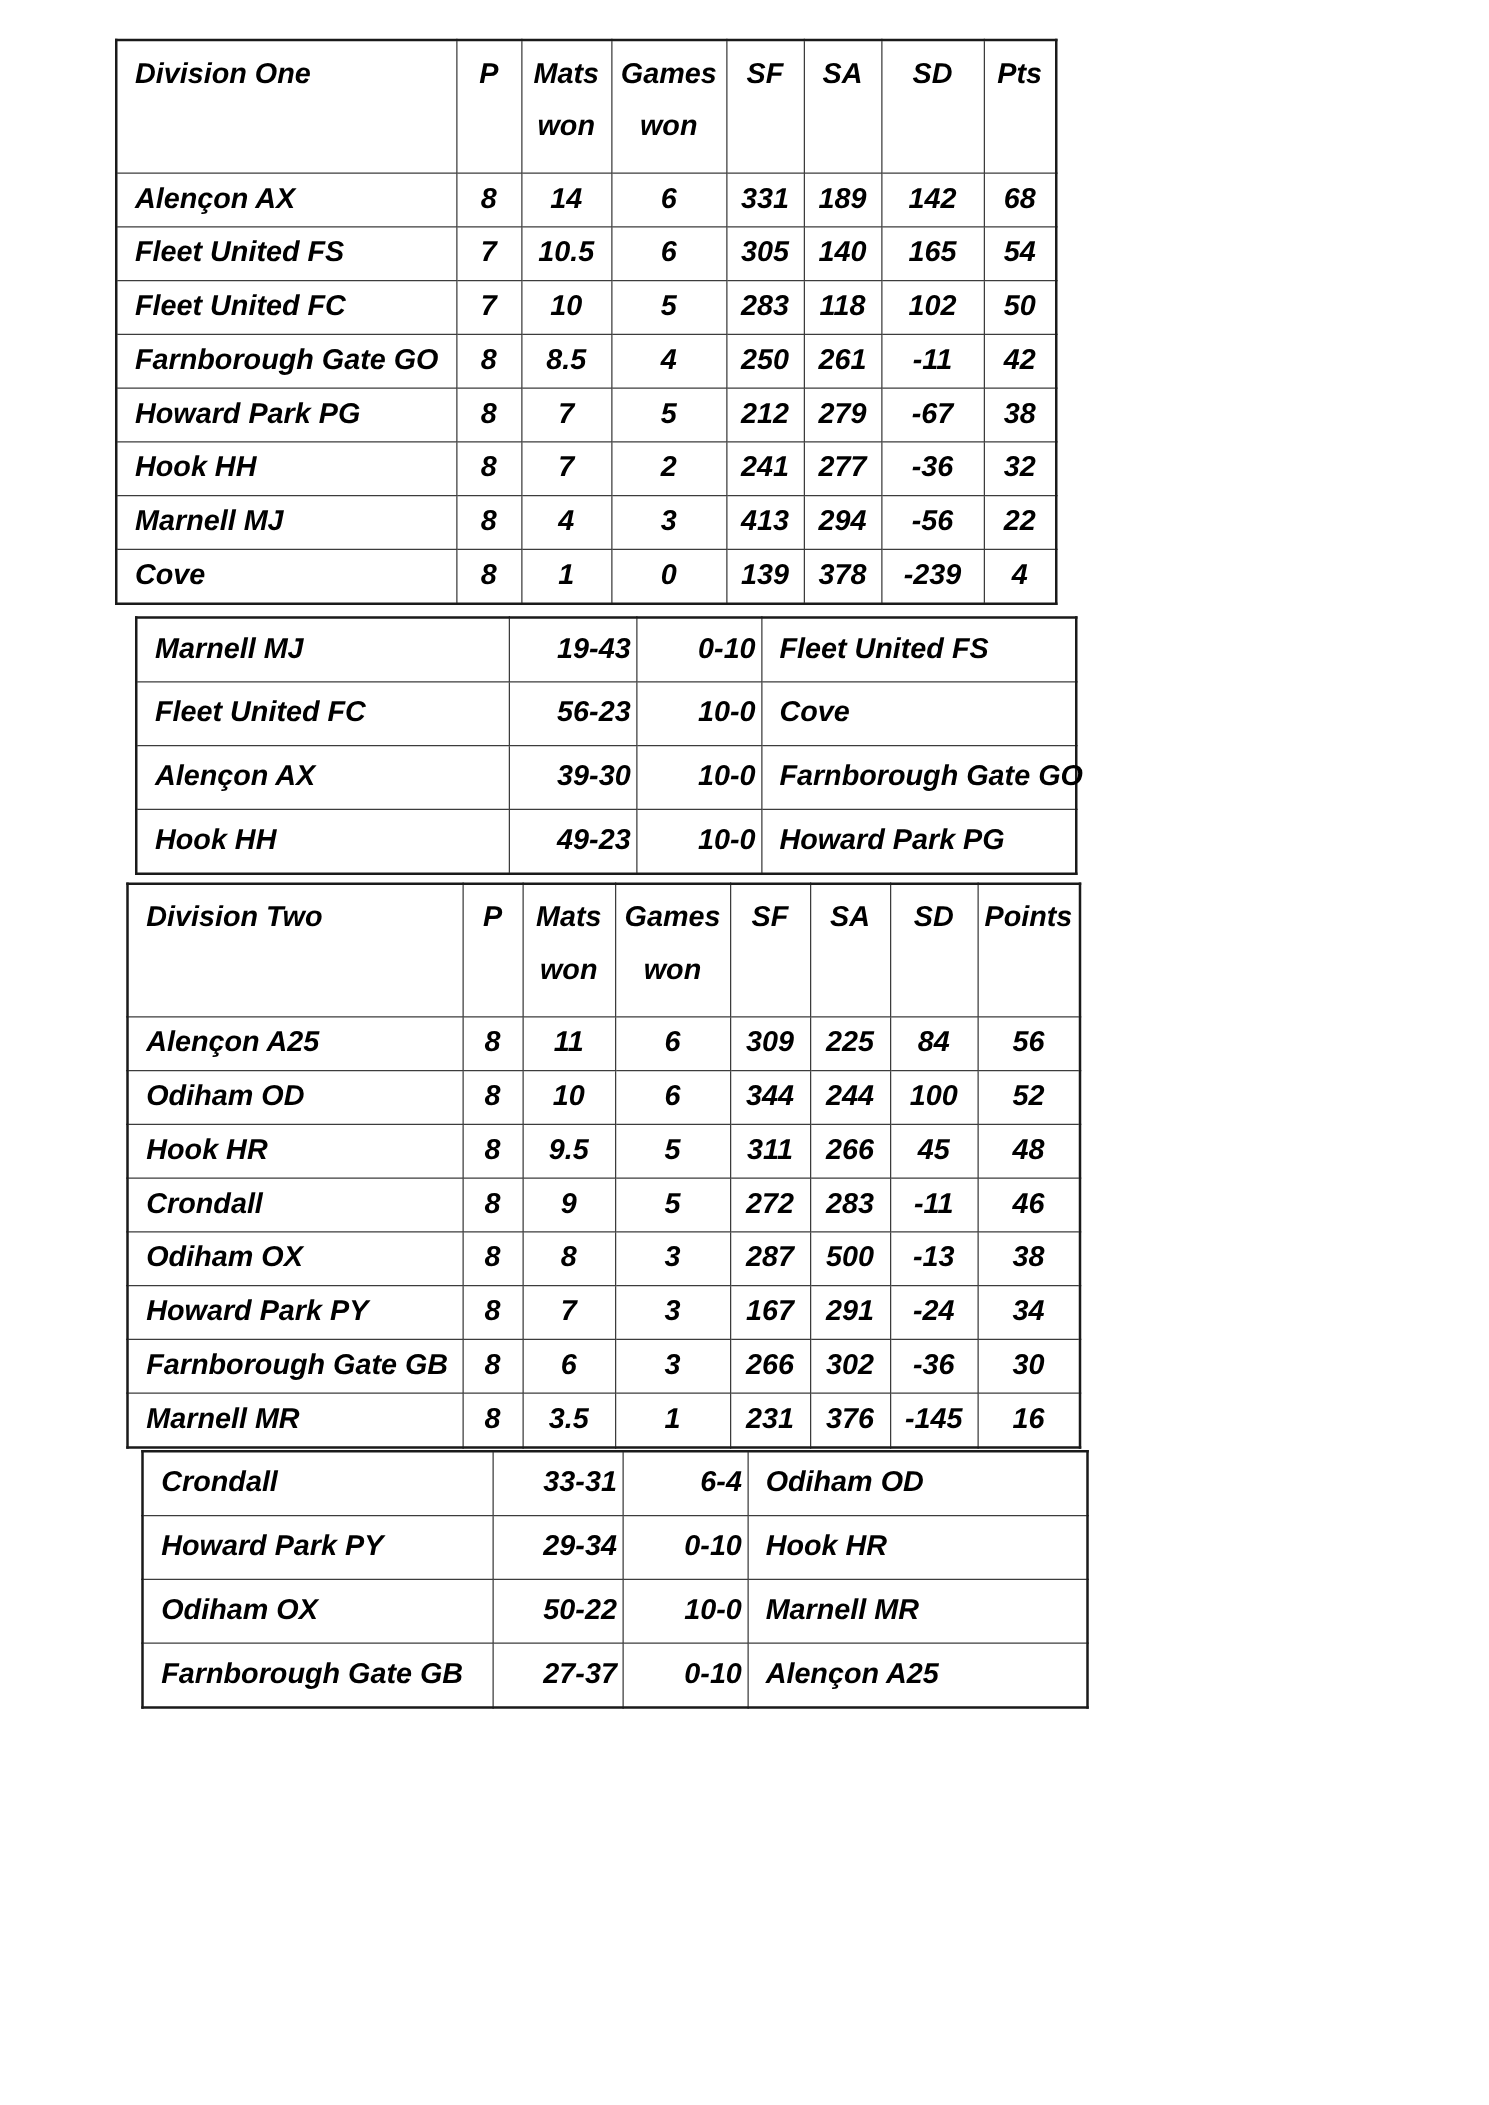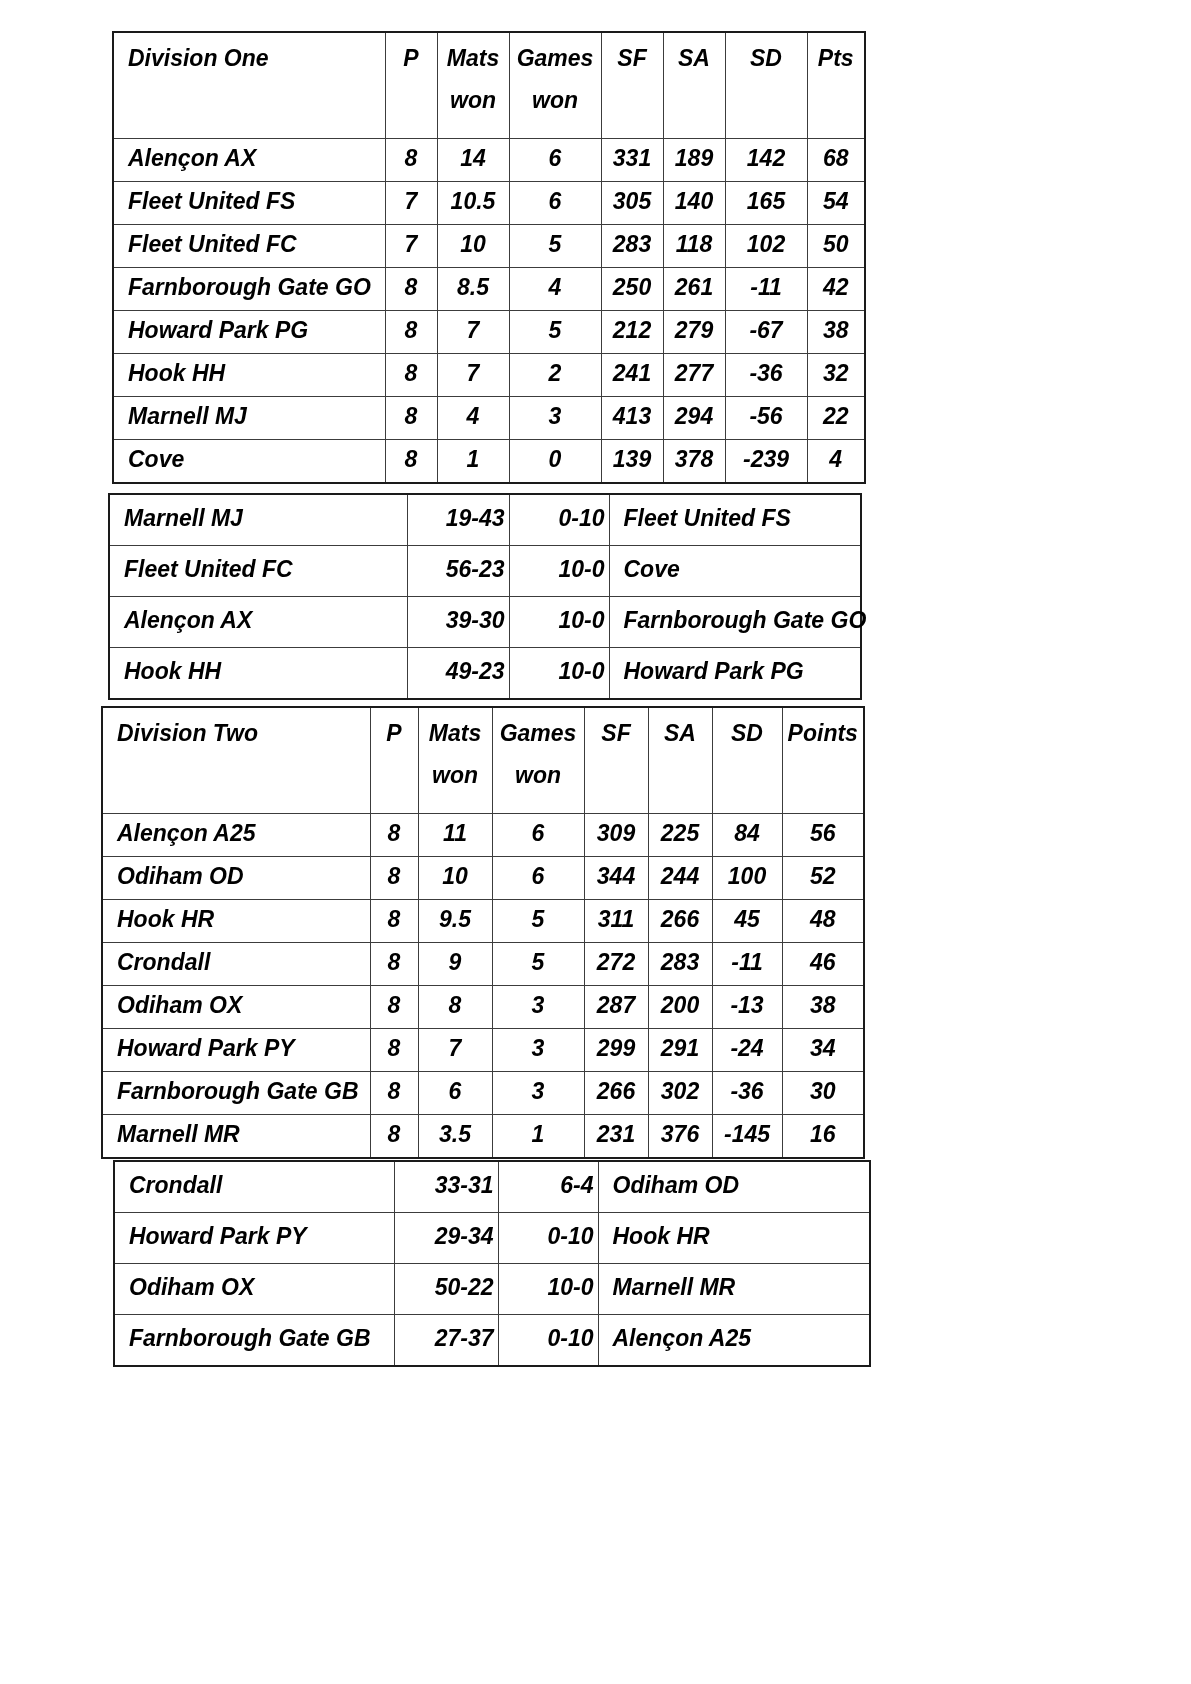--- a/index.html
+++ b/index.html
@@ -84,21 +84,21 @@
     white-space: nowrap;
     text-align: left;
   }
   .results td.score {
     text-align: right;
     padding-left: 4px;
     padding-right: 4px;
   }
 
   
-  .t1 { left: 112px; top: 31px; width: 752px; }
+  .t1 { left: 92px; top: 31px; width: 752px; }
   .t1 col.c0 { width: 272px; }
   .t1 col.c1 { width: 52px; }
   .t1 col.c2 { width: 72px; }
   .t1 col.c3 { width: 92px; }
   .t1 col.c4 { width: 62px; }
   .t1 col.c5 { width: 62px; }
   .t1 col.c6 { width: 82px; }
   .t1 col.c7 { width: 58px; }
 
   
@@ -346,30 +346,30 @@
         <td class="num">283</td>
         <td class="num">-11</td>
         <td class="num">46</td>
       </tr>
       <tr>
         <td class="team">Odiham OX</td>
         <td class="num">8</td>
         <td class="num">8</td>
         <td class="num">3</td>
         <td class="num">287</td>
-        <td class="num">200</td>
+        <td class="num">500</td>
         <td class="num">-13</td>
         <td class="num">38</td>
       </tr>
       <tr>
         <td class="team">Howard Park PY</td>
         <td class="num">8</td>
         <td class="num">7</td>
         <td class="num">3</td>
-        <td class="num">299</td>
+        <td class="num">167</td>
         <td class="num">291</td>
         <td class="num">-24</td>
         <td class="num">34</td>
       </tr>
       <tr>
         <td class="team">Farnborough Gate GB</td>
         <td class="num">8</td>
         <td class="num">6</td>
         <td class="num">3</td>
         <td class="num">266</td>

